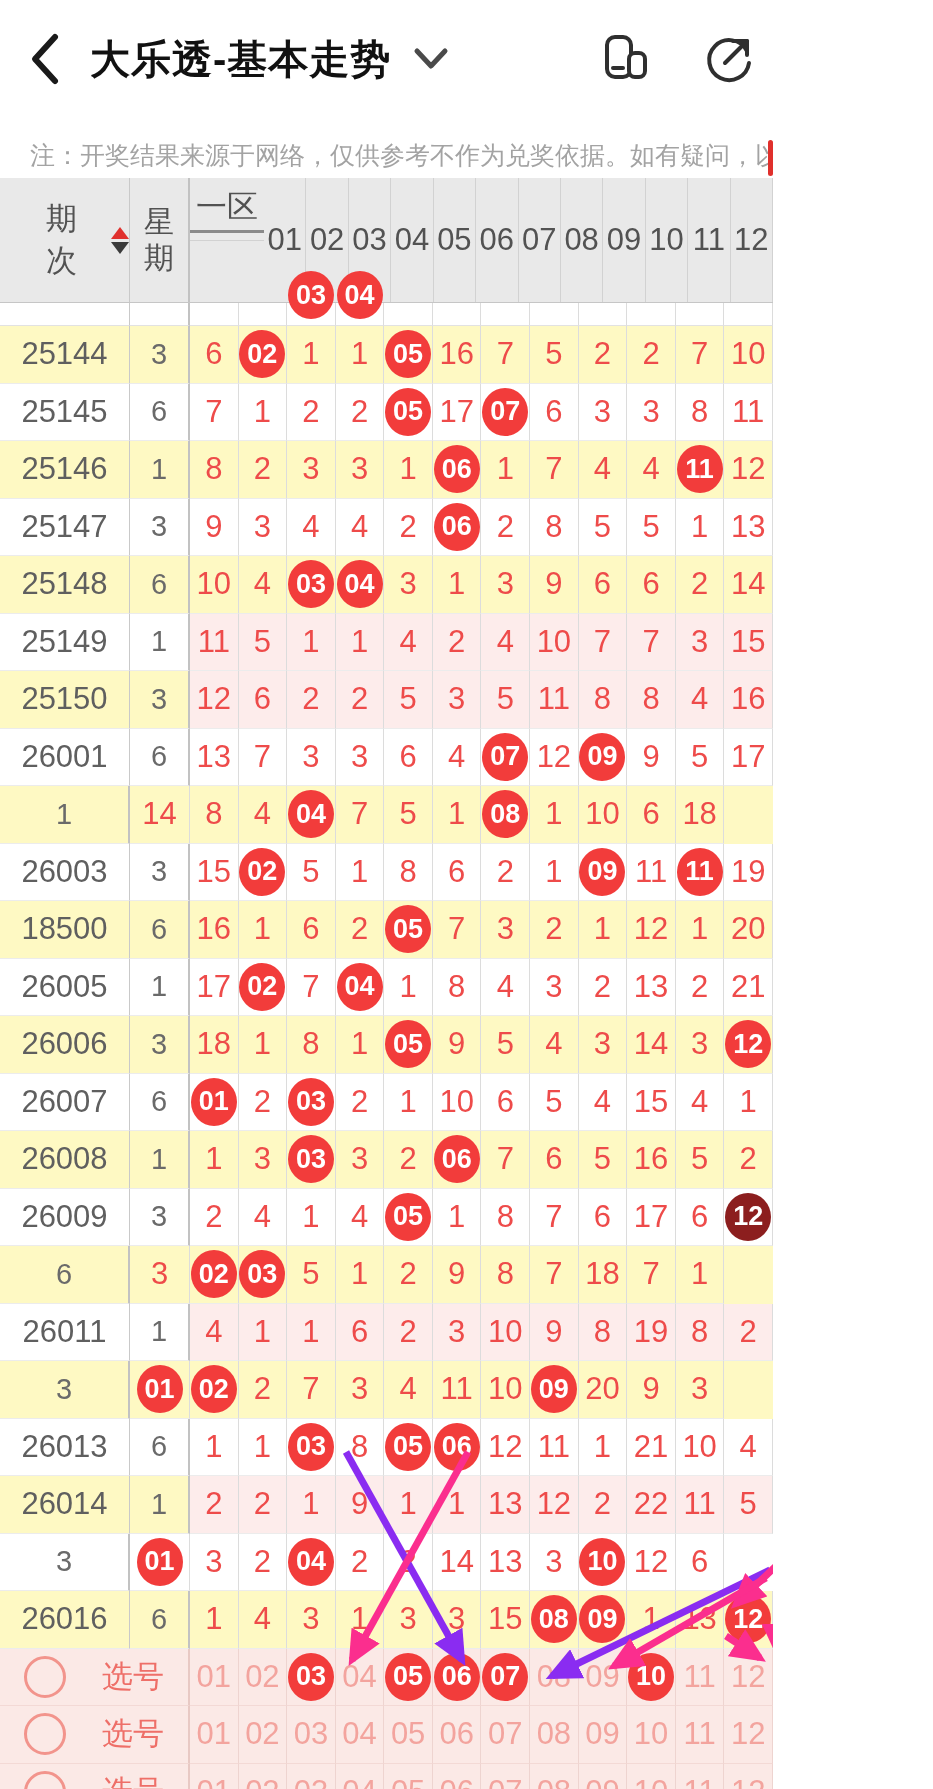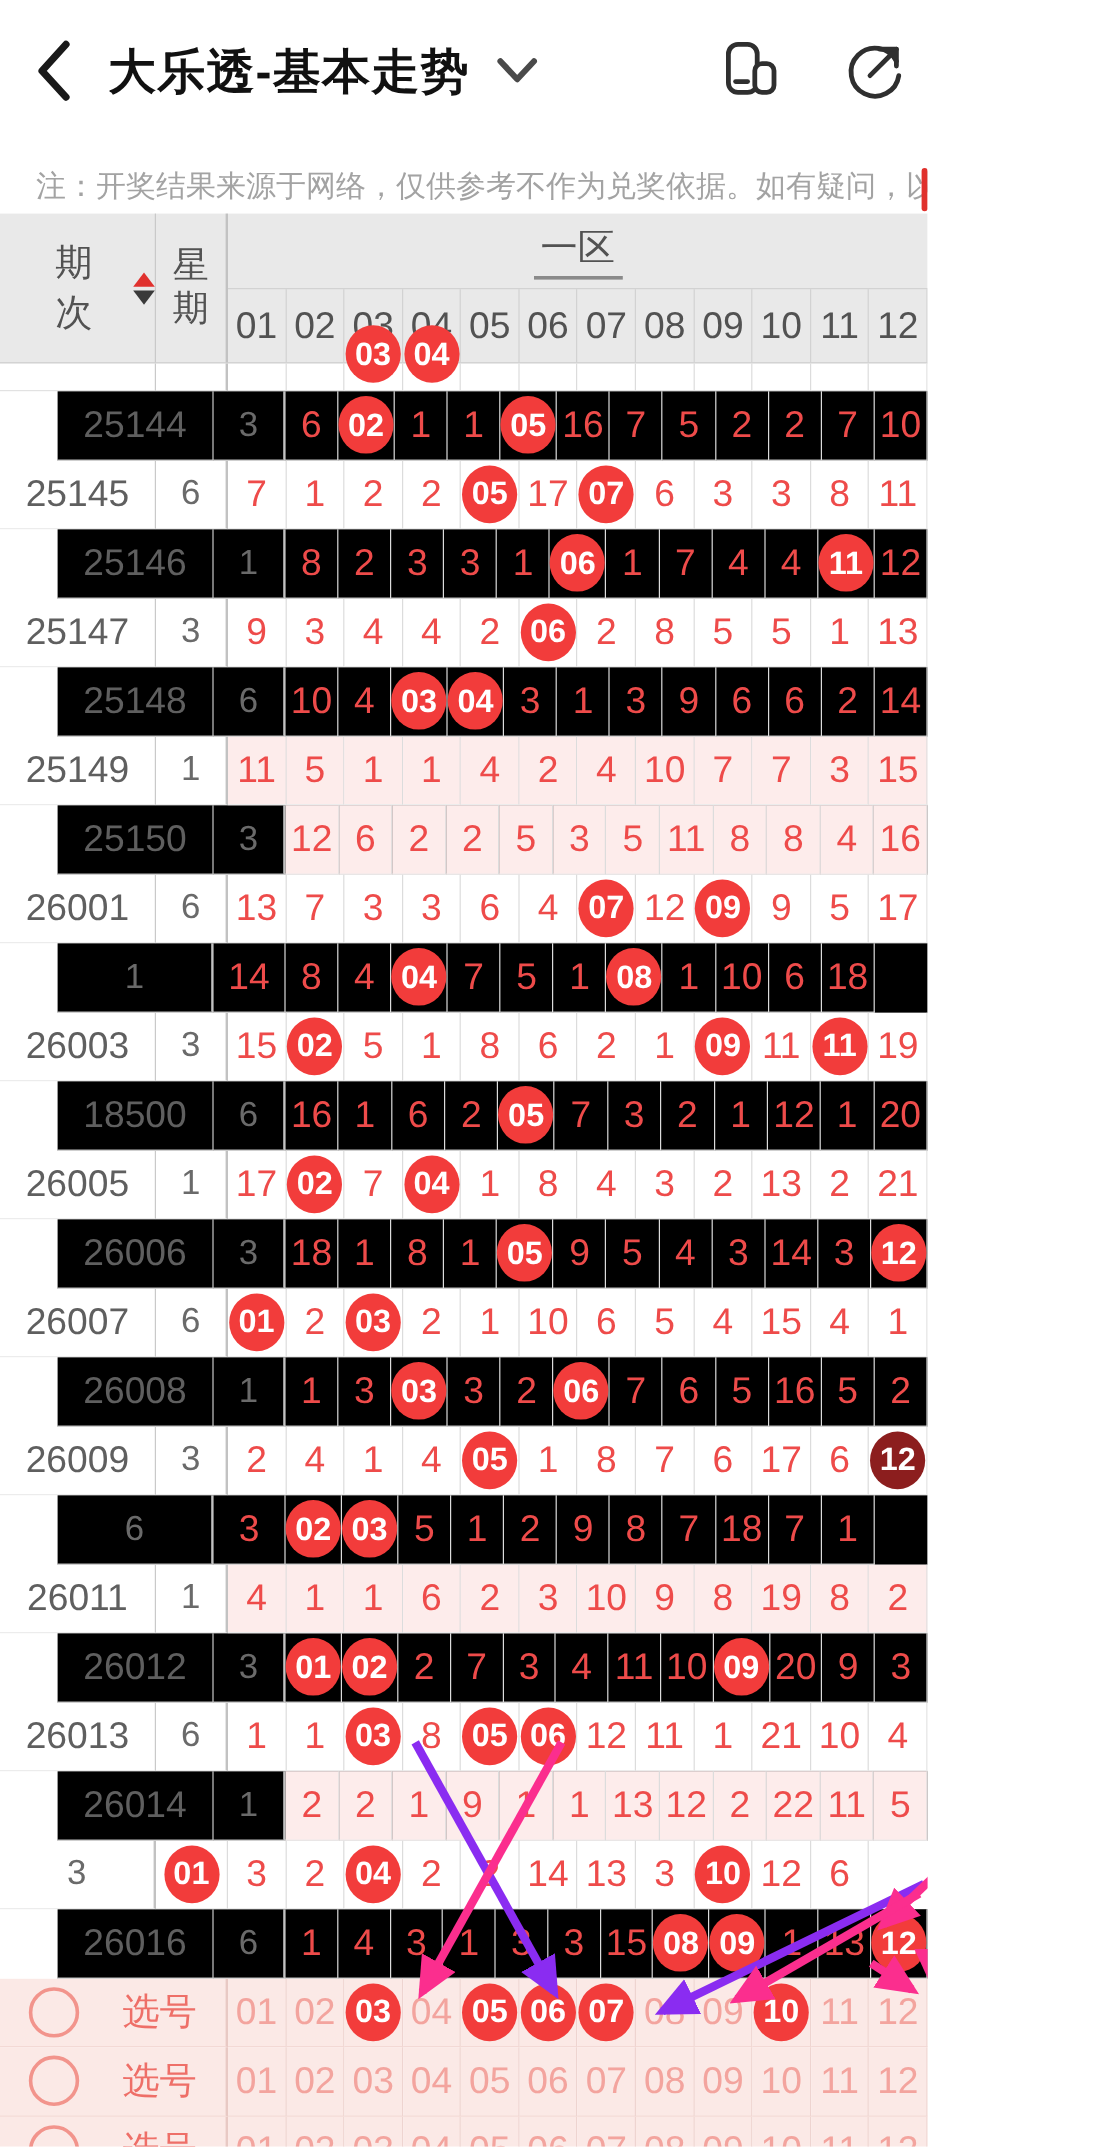--- a/index.html
+++ b/index.html
@@ -21,30 +21,30 @@
          border-bottom:1px solid #c6c6c6;color:#525252;}
   .th-issue{display:flex;align-items:center;justify-content:center;font-size:31px;gap:6px;
             border-right:1px solid #c9c9c9;cursor:pointer;padding-left:46px;}
   .sort{display:flex;flex-direction:column;gap:3px;}
   .sort .up{width:0;height:0;border-left:9px solid transparent;border-right:9px solid transparent;
             border-bottom:12px solid #e0312e;}
   .sort .down{width:0;height:0;border-left:9px solid transparent;border-right:9px solid transparent;
               border-top:12px solid #3a3a3a;}
   .th-week{display:flex;flex-direction:column;align-items:center;justify-content:center;
            font-size:30px;line-height:36px;border-right:2px solid #c2c2c2;}
-  .zone{display:flex;flex-direction:column;}
+  .zone{display:flex;}
   .zone-title{height:62px;display:flex;align-items:center;justify-content:center;font-size:31px;
               border-bottom:1px solid #d2d2d2;}
   .zone-title .zu{border-bottom:3px solid #8a8a8a;padding:0 6px 2px;}
   .colheads{flex:1;display:grid;grid-template-columns:repeat(12,1fr);}
   .colheads .ch{display:flex;align-items:center;justify-content:center;font-size:31px;
                 border-right:1px solid #d2d2d2;}
   
   .row{display:grid;grid-template-columns:130px 60px repeat(12,1fr);height:57.5px;background:#fff;}
-  .row.stripe{background:#000000;margin-left:48px;}
+  .row.stripe{background:#fef9c3;}
   .cell{display:flex;align-items:center;justify-content:center;border-right:1px solid #dcdcdc;
         border-bottom:1px solid #ececec;overflow:visible;}
   .cell.issue{font-size:31px;color:#5f5f5f;border-right:1px solid #c9c9c9;}
   .cell.week{font-size:29px;color:#6a6a6a;border-right:2px solid #c2c2c2;}
   .cell.num{font-size:31px;color:#ee4b4a;}
   .row.miss .cell.num{background:#fdeceb;}
   .ball{min-width:46px;height:48px;border-radius:50%;background:#f23c3b;color:#fff;
         display:flex;align-items:center;justify-content:center;font-size:27px;font-weight:700;}
   .ball.dark{background:#8c1e1e;}
   .row.partial{height:23px;}
@@ -490,21 +490,20 @@
           <div class="cell num">2</div>
           <div class="cell num">3</div>
           <div class="cell num">10</div>
           <div class="cell num">9</div>
           <div class="cell num">8</div>
           <div class="cell num">19</div>
           <div class="cell num">8</div>
           <div class="cell num">2</div>
         </div>
         <div class="row stripe">
-          <div class="cell issue">26012</div>
           <div class="cell week">3</div>
           <div class="cell num">
             <div class="ball">01</div>
           </div>
           <div class="cell num">
             <div class="ball">02</div>
           </div>
           <div class="cell num">2</div>
           <div class="cell num">7</div>
           <div class="cell num">3</div>

